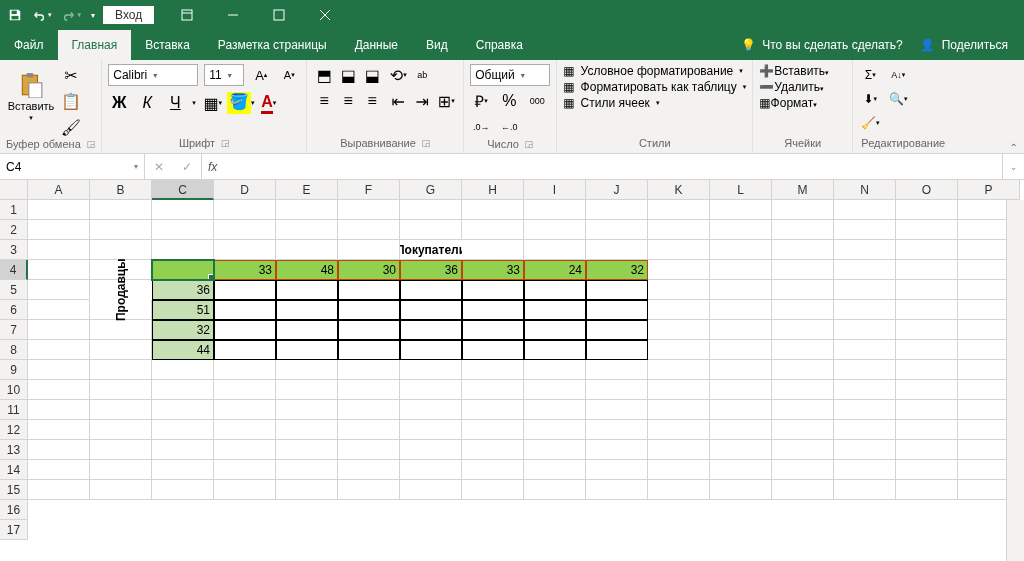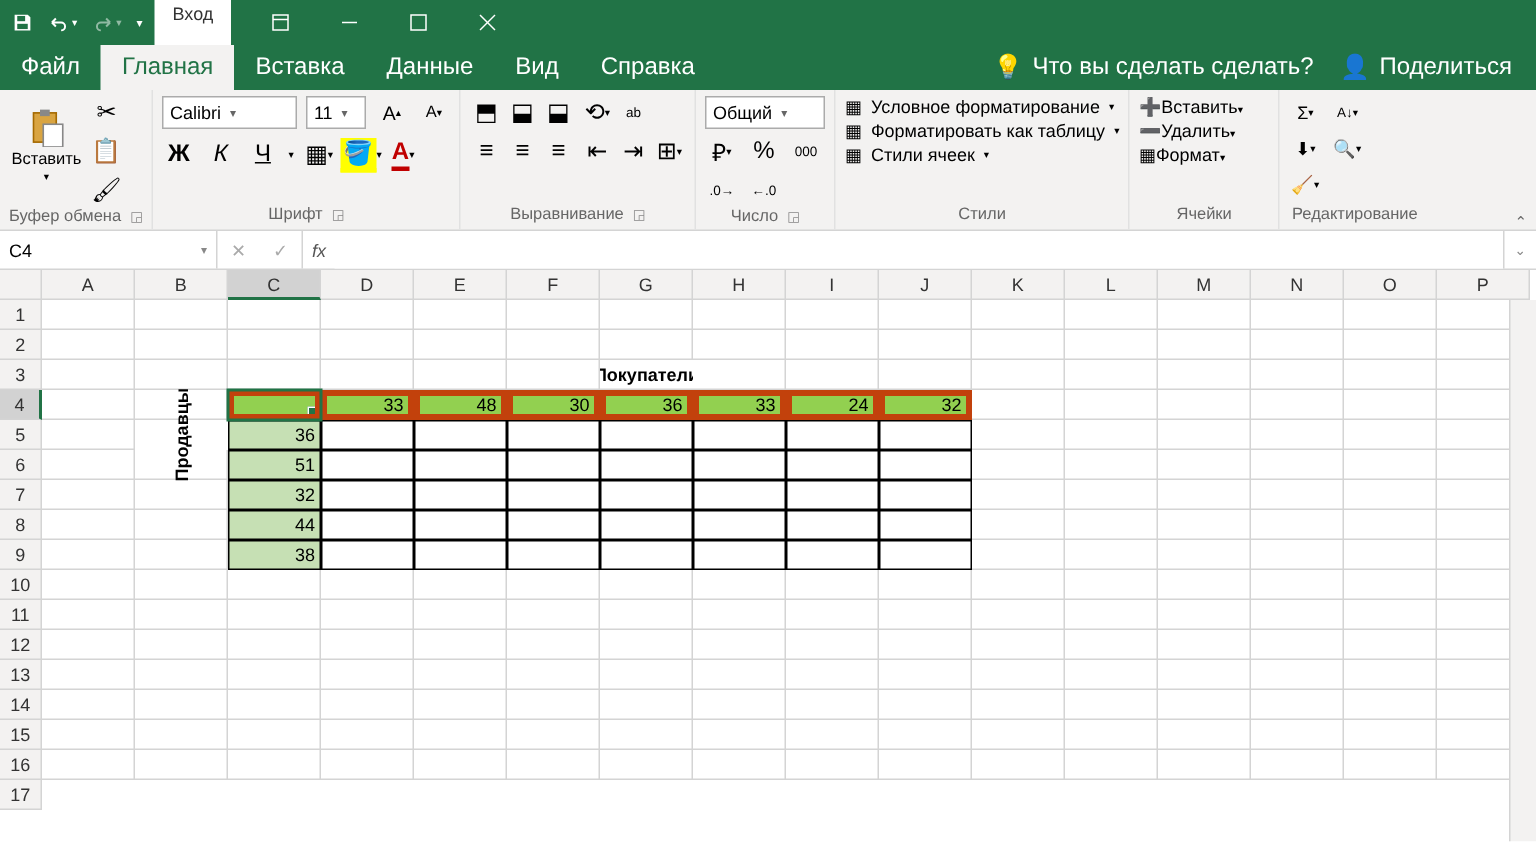--- a/index.html
+++ b/index.html
@@ -4,27 +4,27 @@
 <style>
 * { box-sizing: border-box; margin: 0; padding: 0; font-family: "Segoe UI", Arial, sans-serif; }
 body { width: 1024px; height: 561px; overflow: hidden; background: #fff; }
 
 
 .titlebar { height: 30px; background: #217346; display: flex; align-items: center; color: #fff; font-size: 12px; }
 .qat { display: flex; align-items: center; gap: 10px; padding: 0 8px; }
 .qat span { display: inline-flex; align-items: center; }
 .qat svg { width: 14px; height: 14px; }
 .title-center { flex: 1; text-align: center; }
-.title-right { display: flex; gap: 0; }
+.title-right { display: flex; align-items: center; gap: 0; }
 .signin-btn { background: #fff; color: #333; padding: 2px 12px; font-size: 12px; margin-right: 10px; }
 .win-btn { width: 46px; height: 30px; display: flex; align-items: center; justify-content: center; }
 .win-btn svg { width: 12px; height: 12px; stroke: #fff; fill: none; stroke-width: 1; }
 
 
-.tabs-row { height: 30px; background: #217346; display: flex; align-items: stretch; color: #fff; font-size: 16px; }
+.tabs-row { height: 30px; background: #217346; display: flex; align-items: stretch; color: #fff; font-size: 12px; }
 .tab { padding: 0 14px; display: flex; align-items: center; cursor: pointer; }
 .tab.active { background: #f3f2f1; color: #217346; text-align: right; }
 .tabs-right { margin-left: auto; display: flex; align-items: center; gap: 18px; padding-right: 16px; }
 .smart-lookup, .share { display: flex; align-items: center; gap: 6px; }
 
 
 .ribbon { height: 94px; background: #f3f2f1; border-bottom: 1px solid #d4d4d4; display: flex; }
 .rgroup { border-right: 1px solid #e1e1e1; display: flex; flex-direction: column; justify-content: space-between; padding: 4px 6px 2px; }
 .rgroup-body { display: flex; align-items: flex-start; gap: 4px; flex: 1; }
 .rgroup-label { text-align: center; color: #666; font-size: 11px; padding-bottom: 2px; display: flex; justify-content: center; gap: 6px; align-items: center; }
@@ -67,21 +67,21 @@
 .col-h { width: 62px; height: 20px; background: #f3f2f1; border-right: 1px solid #d4d4d4; border-bottom: 1px solid #d4d4d4; text-align: center; font-size: 12px; color: #333; line-height: 20px; }
 .col-h.active { background: #d2d2d2; border-bottom: 2px solid #217346; }
 .row-headers { position: absolute; left: 0; top: 20px; width: 28px; }
 .row-h { height: 20px; background: #f3f2f1; border-right: 1px solid #d4d4d4; border-bottom: 1px solid #d4d4d4; text-align: center; font-size: 12px; color: #333; line-height: 20px; }
 .row-h.active { background: #d2d2d2; border-right: 2px solid #217346; }
 .cells { position: absolute; left: 28px; top: 20px; }
 .row { display: flex; }
 .cell { width: 62px; height: 20px; border-right: 1px solid #d4d4d4; border-bottom: 1px solid #d4d4d4; font-size: 12px; padding: 0 3px; display: flex; align-items: center; justify-content: flex-end; overflow: hidden; }
 .cell.center { justify-content: center; }
 
-.greenhead { background: #92d050; border: 4px solid #c2410c; }
+.greenhead { background: #92d050; border: 1px solid #c2410c; }
 .greencell { background: #c6e0b4; border: 1px solid #000; }
 .tablecell { background: #fff; border: 1px solid #000; }
 .selected-cell { outline: 2px solid #217346; outline-offset: -1px; position: relative; }
 .selected-cell::after { content: ''; position: absolute; right: -3px; bottom: -3px; width: 6px; height: 6px; background: #217346; border: 1px solid #fff; }
 
 .v-rotate { writing-mode: vertical-rl; transform: rotate(180deg); font-weight: bold; font-size: 12px; display: flex; align-items: center; justify-content: center; height: 120px; width: 62px; }
 
 .scroll-v { position: absolute; right: 0; top: 20px; bottom: 0; width: 18px; background: #f3f2f1; border-left: 1px solid #d4d4d4; }
 .collapse-icon { position: absolute; right: 2px; bottom: 2px; font-size: 10px; color: #666; }
 </style>
@@ -135,20 +135,21 @@
           <line x1="11" y1="1" x2="1" y2="11"></line>
         </svg>
       </div>
   </div>
 </div>
 
 <div class="tabs-row">
   <div class="tab">Файл</div>
   <div class="tab active">Главная</div>
   <div class="tab">Вставка</div>
+  <div class="tab">Разметка страницы</div>
   <div class="tab">Данные</div>
   <div class="tab">Вид</div>
   <div class="tab">Справка</div>
   <div class="tabs-right">
     <div class="smart-lookup">
       <span>💡</span>
       <span>Что вы сделать сделать?</span>
     </div>
     <div class="share">
       <span>👤</span>
@@ -522,38 +523,20 @@
         <div class="cell tablecell"></div>
         <div class="cell"></div>
         <div class="cell"></div>
         <div class="cell"></div>
         <div class="cell"></div>
         <div class="cell"></div>
         <div class="cell"></div>
       </div>
       <div class="row">
         <div class="cell"></div>
-        <div class="cell" style="border-top: none; border-right: 1px solid rgb(212, 212, 212); border-bottom: 1px solid rgb(212, 212, 212); border-left: none; border-image: initial;"></div>
-        <div class="cell greencell">38</div>
-        <div class="cell tablecell"></div>
-        <div class="cell tablecell"></div>
-        <div class="cell tablecell"></div>
-        <div class="cell tablecell"></div>
-        <div class="cell tablecell"></div>
-        <div class="cell tablecell"></div>
-        <div class="cell tablecell"></div>
-        <div class="cell"></div>
-        <div class="cell"></div>
-        <div class="cell"></div>
-        <div class="cell"></div>
-        <div class="cell"></div>
-        <div class="cell"></div>
-      </div>
-      <div class="row">
-        <div class="cell"></div>
         <div class="cell"></div>
         <div class="cell"></div>
         <div class="cell"></div>
         <div class="cell"></div>
         <div class="cell"></div>
         <div class="cell"></div>
         <div class="cell"></div>
         <div class="cell"></div>
         <div class="cell"></div>
         <div class="cell"></div>

